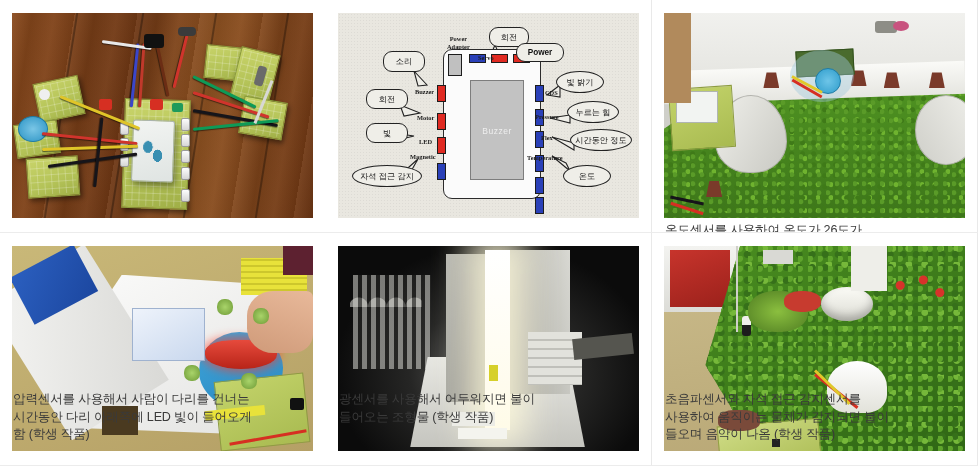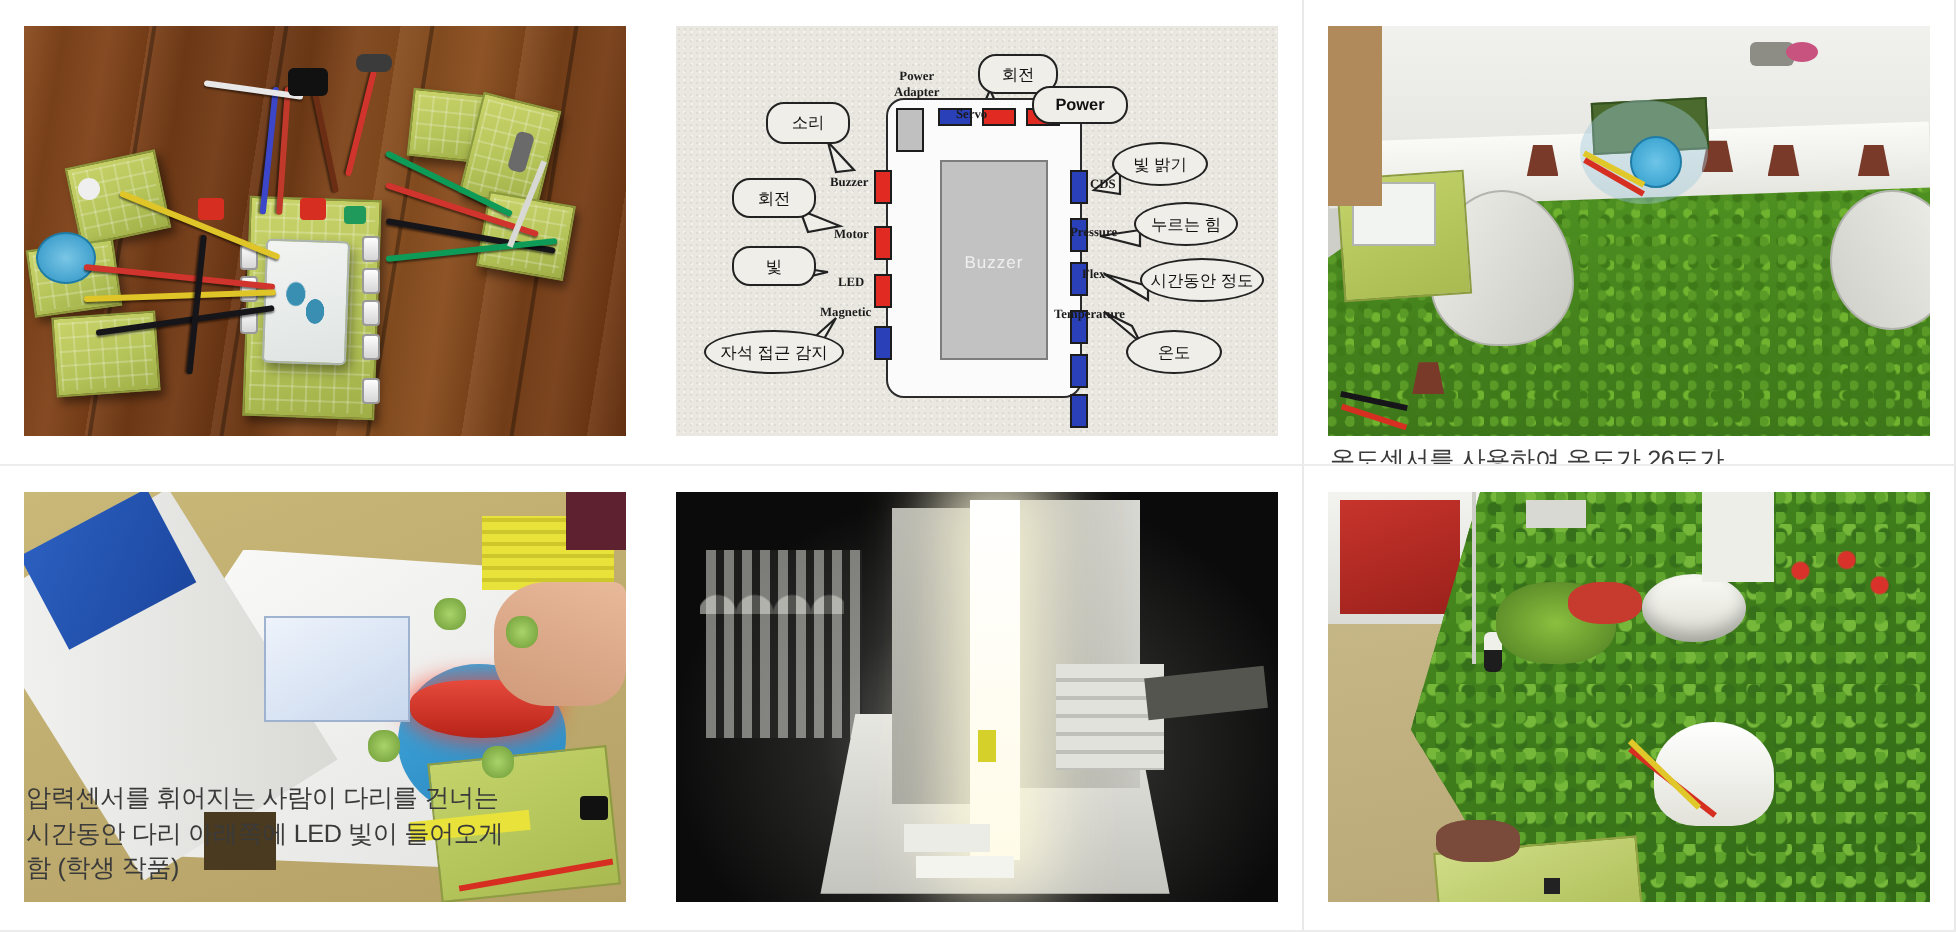--- a/index.html
+++ b/index.html
@@ -460,21 +460,21 @@
         <div class="tree" style="left:57%;top:58%"></div>
         <div class="tree" style="left:76%;top:62%"></div>
         <div style="position:absolute;left:40%;top:30%;width:24%;height:26%;background:linear-gradient(150deg,#eef3fb,#c9d8ee);border:1px solid #9fb2cf"></div>
         <div style="position:absolute;left:30%;top:78%;width:12%;height:14%;background:#4a3a20"></div>
         <div style="position:absolute;right:16%;bottom:16%;width:20%;height:5%;background:#e8e23a;transform:rotate(-6deg)"></div>
         <div style="position:absolute;right:2%;bottom:6%;width:26%;height:3px;background:#d62f22;transform:rotate(-10deg)"></div>
         <div style="position:absolute;right:3%;bottom:20%;width:14px;height:12px;background:#111;border-radius:2px"></div>
         <div style="position:absolute;right:0;top:0;width:10%;height:14%;background:#5d2130"></div>
       </div>
     </div>
-    <div class="caption">압력센서를 휘어지는 사람이 다리를 건너는
+    <div class="caption">압력센서를 사용해서 사람이 다리를 건너는
 시간동안 다리 아래쪽에 LED 빛이 들어오게
 함 (학생 작품)</div>
   </div>
 
   <div class="cell c1 r1">
     <div class="photo-wrap">
       <div class="photo ph5">
         <div class="darkbg"></div>
         <div class="pods"></div>
         <div class="stairs"></div>
@@ -482,20 +482,22 @@
         <div class="towerL"></div>
         <div class="towerR"></div>
         <div class="glow"></div>
         <div style="position:absolute;left:63%;top:42%;width:18%;height:26%;background:repeating-linear-gradient(180deg,#e2e2dc 0 7px,#c0c0ba 7px 9px)"></div>
         <div style="position:absolute;left:38%;bottom:12%;width:14%;height:7%;background:#ececE6"></div>
         <div style="position:absolute;left:40%;bottom:6%;width:16%;height:5%;background:#f4f4ee"></div>
         <div style="position:absolute;left:78%;top:44%;width:20%;height:10%;background:#55554f;transform:rotate(-6deg)"></div>
         <div style="position:absolute;left:50%;top:58%;width:3%;height:8%;background:#d6d02a"></div>
       </div>
     </div>
+    <div class="caption">광센서를 사용해서 어두워지면 불이
+들어오는 조형물 (학생 작품)</div>
   </div>
 
   <div class="cell c2 r1">
     <div class="photo-wrap">
       <div class="photo ph6">
         <div class="floor"></div>
         <div class="wallbg"></div>
         <div class="redbox"></div>
         <div class="land"></div>
         <div class="dome1"></div>
@@ -507,15 +509,18 @@
         <div class="greenmat"></div>
         <div style="position:absolute;left:24%;top:0;width:2px;height:42%;background:#cfcfc9"></div>
         <div style="position:absolute;left:33%;top:2%;width:10%;height:7%;background:#d9d9d4"></div>
         <div style="position:absolute;left:28%;top:22%;width:20%;height:20%;background:radial-gradient(#8bbf3f,#4f7d22);border-radius:45%"></div>
         <div style="position:absolute;left:40%;top:22%;width:12%;height:10%;background:#c73b2f;border-radius:45%"></div>
         <div style="position:absolute;left:62%;top:0;width:12%;height:22%;background:#eeeee9"></div>
         <div style="position:absolute;left:18%;bottom:10%;width:14%;height:10%;background:#7a4a3a;border-radius:40%"></div>
         <div style="position:absolute;left:36%;bottom:2%;width:8px;height:8px;background:#222"></div>
       </div>
     </div>
+    <div class="caption">초음파센서와 자석 접근 감지센서를
+사용하여 움직이는 물체가 감지되면 불이
+들오며 음악이 나옴 (학생 작품)</div>
   </div>
 
 </div>
 
 </body></html>

